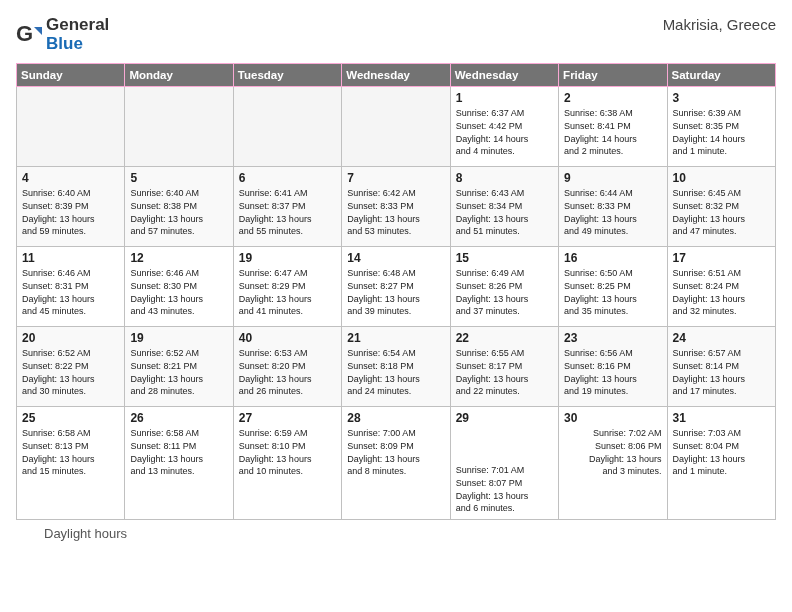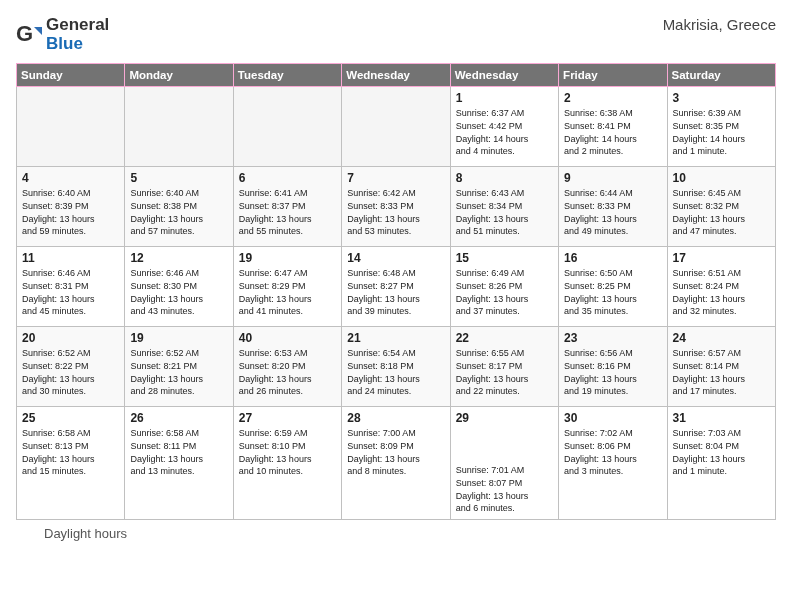--- a/index.html
+++ b/index.html
@@ -356,21 +356,21 @@
           </td>
           <td>
             <span class="day-num">29</span>
             <div class="day-detail" style="white-space: pre-line; margin-top: 39px;">Sunrise: 7:01 AM
 Sunset: 8:07 PM
 Daylight: 13 hours
 and 6 minutes.</div>
           </td>
           <td>
             <span class="day-num">30</span>
-            <div class="day-detail" style="white-space: pre-line;">Sunrise: 7:02 AM
+            <div class="day-detail" style="white-space: pre-line; text-align: right;">Sunrise: 7:02 AM
 Sunset: 8:06 PM
 Daylight: 13 hours
 and 3 minutes.</div>
           </td>
           <td>
             <span class="day-num">31</span>
             <div class="day-detail" style="white-space: pre-line;">Sunrise: 7:03 AM
 Sunset: 8:04 PM
 Daylight: 13 hours
 and 1 minute.</div>

